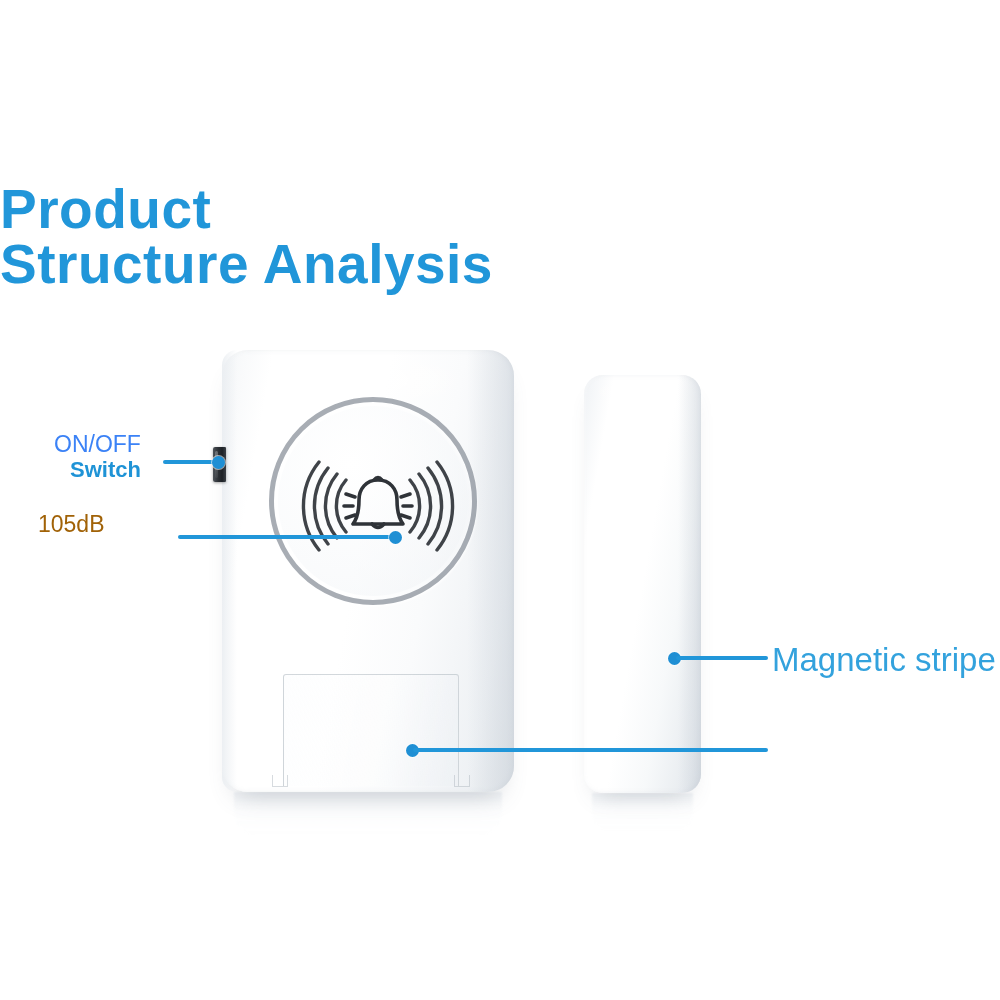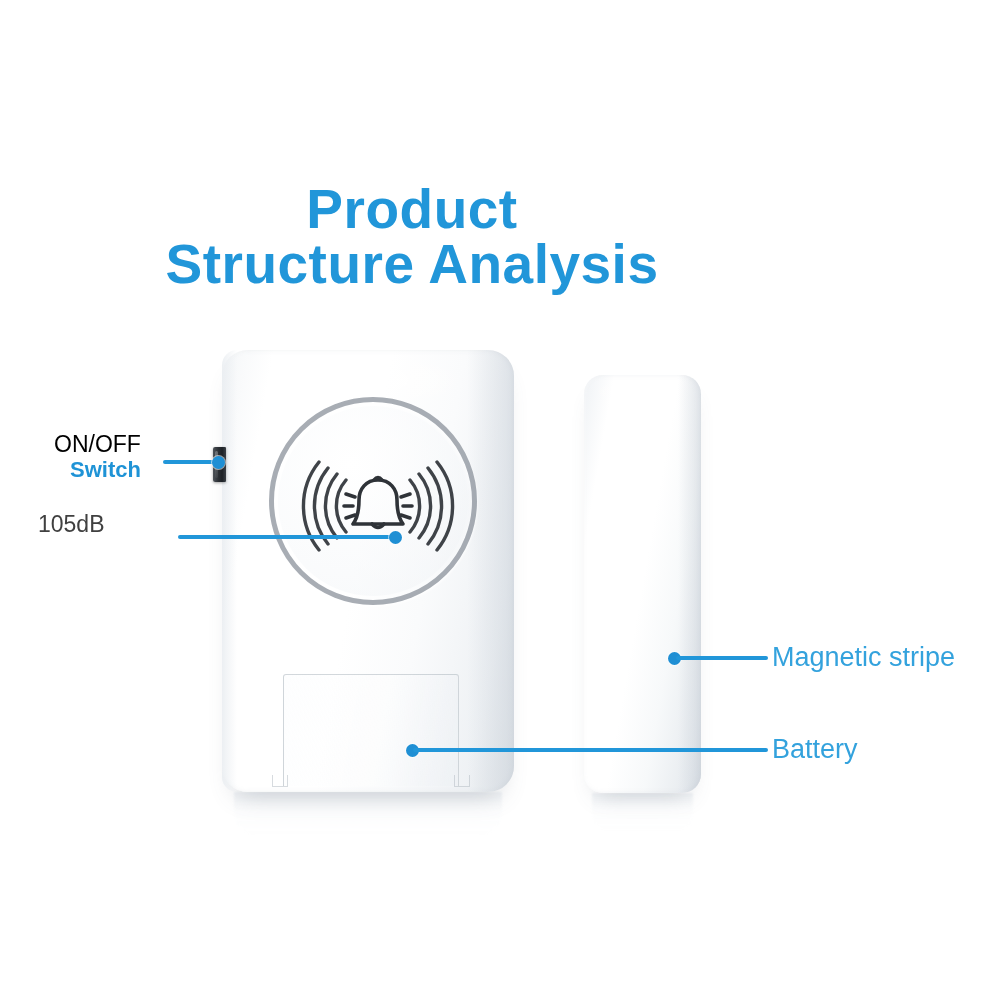--- a/index.html
+++ b/index.html
@@ -16,21 +16,20 @@
     font-family: "Liberation Sans", sans-serif;
     -webkit-font-smoothing: antialiased;
   }
 
   
   .title-block {
     position: absolute;
     left: 0;
     top: 182px;
     width: 824px;
-    text-align: center;
     line-height: 1.0;
   }
   .title-line {
     display: block;
     color: #2196d9;
     font-weight: bold;
     letter-spacing: 0.5px;
   }
   .title-line-1 { font-size: 55px; }
   .title-line-2 { font-size: 55px; margin-top: 0; }
@@ -227,35 +226,35 @@
 
   
   .callout {
     position: absolute;
     line-height: 1.12;
     white-space: nowrap;
   }
   .callout .sub {
     display: block;
     font-size: 23px;
-    color: #000000;
+    color: #3b82f6;
     font-weight: normal;
   }
   .callout .sub.blue {
-    color: #404040;
+    color: #a16207;
   }
   .callout .main {
     display: block;
     font-size: 22px;
     color: #1f93d6;
     font-weight: bold;
   }
   .callout .plain {
     display: block;
-    font-size: 27px;
+    font-size: 33px;
     color: #33a2dd;
     font-weight: normal;
   }
 
   .c-switch       { left: 54px;  top: 432px; text-align: right; }
   .c-loudspeakers { left: 38px;  top: 512px; text-align: right; }
   .c-magnetic     { left: 772px; top: 642px; text-align: left; }
   .c-battery      { left: 772px; top: 734px; text-align: left; }
 </style>
 </head>
@@ -344,16 +343,15 @@
 
   <div class="callout c-loudspeakers">
     <span class="sub blue">105dB</span>
   </div>
 
   <div class="callout c-magnetic">
     <span class="plain">Magnetic stripe</span>
   </div>
 
   <div class="callout c-battery">
-    <span class="plain">Battery</span>
   </div>
 
 </div>
 
 </body></html>

